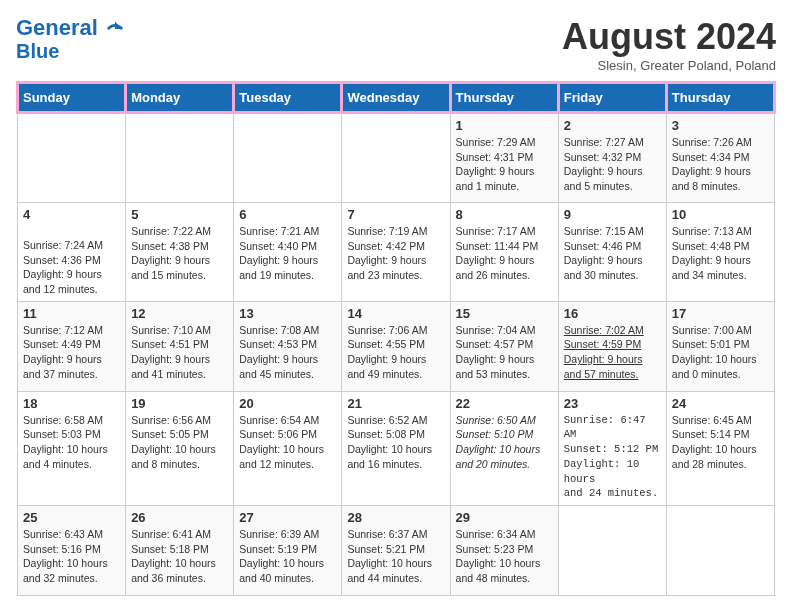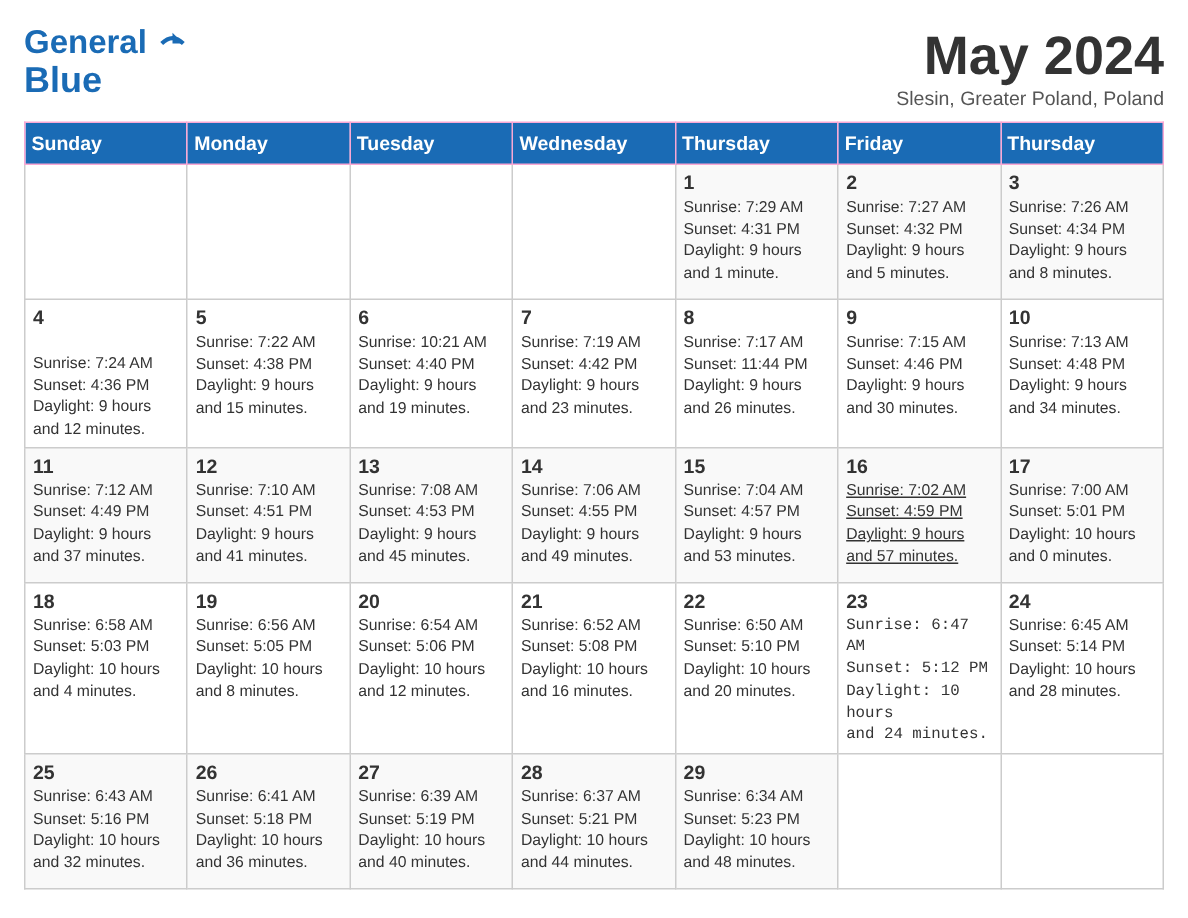--- a/index.html
+++ b/index.html
@@ -50,21 +50,21 @@
       width: 100%;
       border-collapse: collapse;
       table-layout: fixed;
     }
     thead tr th {
       background-color: #1a6bb5;
       color: #fff;
       font-size: 13px;
       font-weight: bold;
       padding: 6px 4px;
-      border: 1px solid #f9a8d4;
+      border: 3px solid #f9a8d4;
       text-align: left;
     }
     tbody tr td {
       border: 1px solid #ccc;
       vertical-align: top;
       padding: 4px 5px;
       height: 90px;
       font-size: 11px;
       color: #333;
       background: #fff;
@@ -95,25 +95,25 @@
     <div>
       <div style="display:flex;align-items:center;">
         <span class="logo-text">
           <span>General</span>
           <svg class="logo-icon" viewBox="0 0 20 20" xmlns="http://www.w3.org/2000/svg" style="display:inline-block;vertical-align:middle;">
             <path d="M2 10 Q10 2 18 10" stroke="#1a6bb5" stroke-width="3" fill="none"></path>
             <path d="M10 2 L18 10 L10 10 Z" fill="#1a6bb5"></path>
           </svg>
         </span>
       </div>
-      <div style="font-size:24px;font-weight:bold;color:#1a6bb5;">Blue</div>
+      <div style="font-size:20px;font-weight:bold;color:#1a6bb5;">Blue</div>
     </div>
   </div>
   <div class="title-block">
-    <div class="calendar-title">May 2024</div>
+    <div class="calendar-title">August 2024</div>
     <div class="calendar-subtitle">Slesin, Greater Poland, Poland</div>
   </div>
 </div>
 
 <table>
   <thead>
     <tr>
     <th>Sunday</th>
         <th>Monday</th>
         <th>Tuesday</th>
@@ -161,21 +161,21 @@
         </td>
         <td>
           <span class="day-number">5</span>
           <div class="day-info" style="white-space: pre-line;">Sunrise: 7:22 AM
 Sunset: 4:38 PM
 Daylight: 9 hours
 and 15 minutes.</div>
         </td>
         <td>
           <span class="day-number">6</span>
-          <div class="day-info" style="white-space: pre-line;">Sunrise: 10:21 AM
+          <div class="day-info" style="white-space: pre-line;">Sunrise: 7:21 AM
 Sunset: 4:40 PM
 Daylight: 9 hours
 and 19 minutes.</div>
         </td>
         <td>
           <span class="day-number">7</span>
           <div class="day-info" style="white-space: pre-line;">Sunrise: 7:19 AM
 Sunset: 4:42 PM
 Daylight: 9 hours
 and 23 minutes.</div>
@@ -277,21 +277,21 @@
         </td>
         <td>
           <span class="day-number">21</span>
           <div class="day-info" style="white-space: pre-line;">Sunrise: 6:52 AM
 Sunset: 5:08 PM
 Daylight: 10 hours
 and 16 minutes.</div>
         </td>
         <td>
           <span class="day-number">22</span>
-          <div class="day-info" style="white-space: pre-line;">Sunrise: 6:50 AM
+          <div class="day-info" style="white-space: pre-line; font-style: italic;">Sunrise: 6:50 AM
 Sunset: 5:10 PM
 Daylight: 10 hours
 and 20 minutes.</div>
         </td>
         <td>
           <span class="day-number">23</span>
           <div class="day-info" style="white-space: pre-line; font-family: Liberation Mono, monospace;">Sunrise: 6:47 AM
 Sunset: 5:12 PM
 Daylight: 10 hours
 and 24 minutes.</div>

